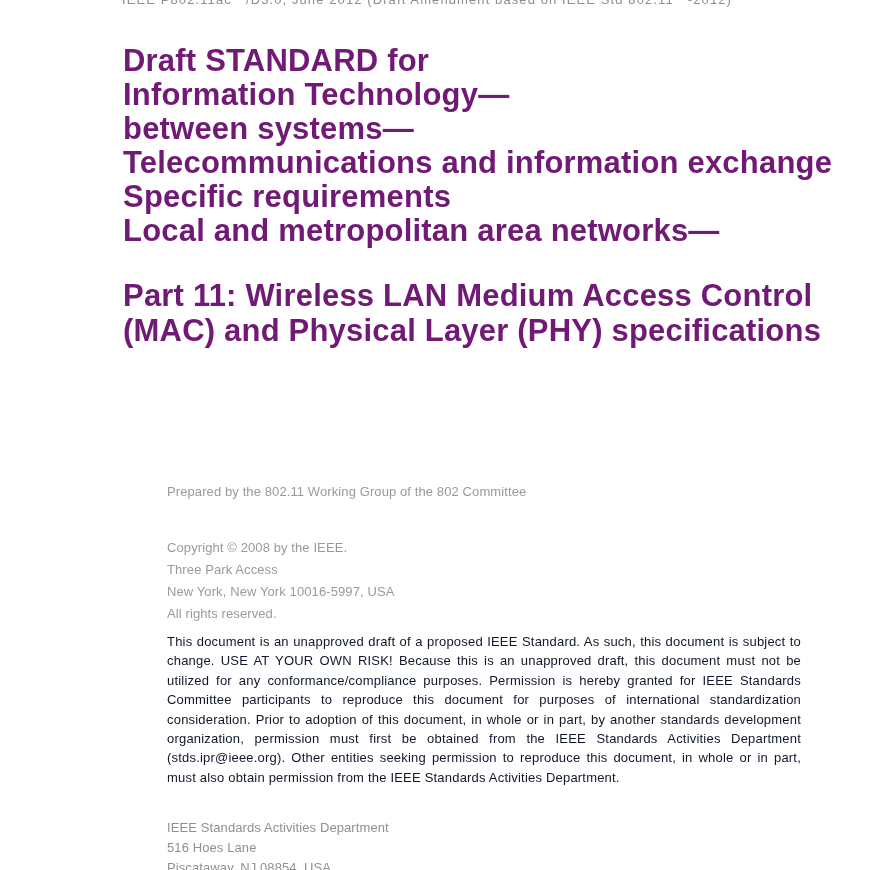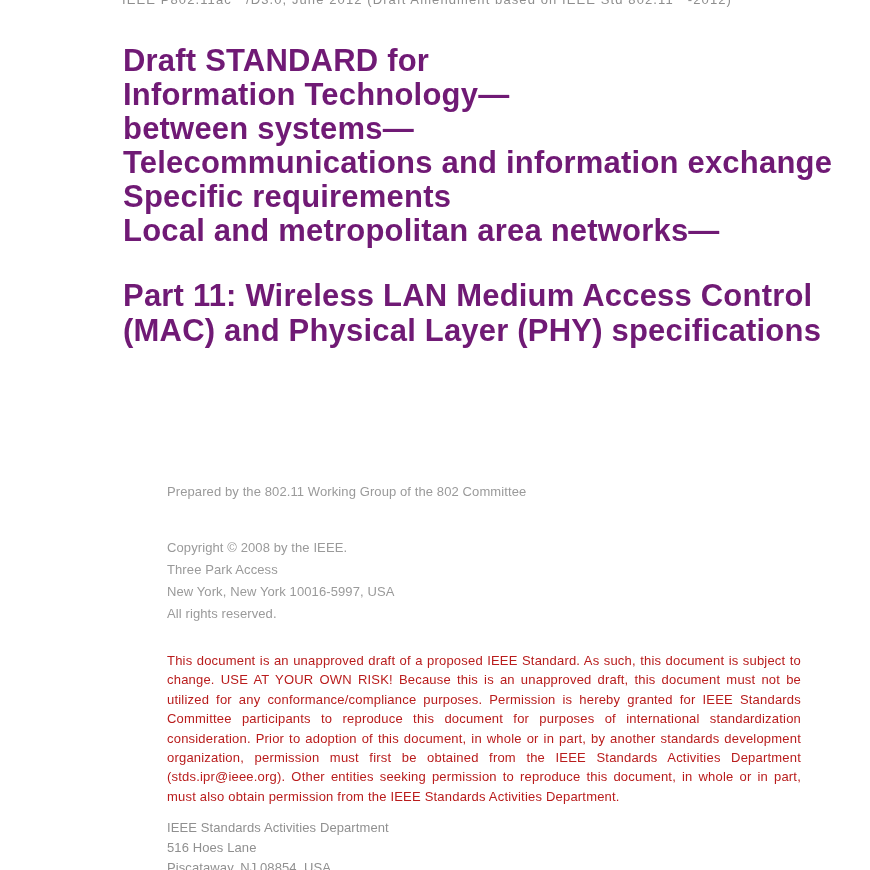--- a/index.html
+++ b/index.html
@@ -45,26 +45,26 @@
     position: absolute;
     left: 123px;
     font-size: 13px;
     color: #9a9a9a;
     letter-spacing: 0.1px;
     margin-left: 44px;
   }
   .prepared-line { top: 484px; white-space: nowrap; }
   .copyright-block { top: 537px; line-height: 22px; }
   .legal-notice {
-    top: 651px;
+    top: 632px;
     width: 634px;
     line-height: 19.4px;
     text-align: justify;
     letter-spacing: 0.2px;
-    color: #b91c1c;
+    color: #0f172a;
   }
   .address-block { top: 818px; line-height: 20px; color: #909090; }
 </style>
 </head>
 <body>
 
 <div class="page">
 
   <div class="clipped-header">IEEE P802.11ac™/D3.0, June 2012 (Draft Amendment based on IEEE Std 802.11™-2012)</div>
 

